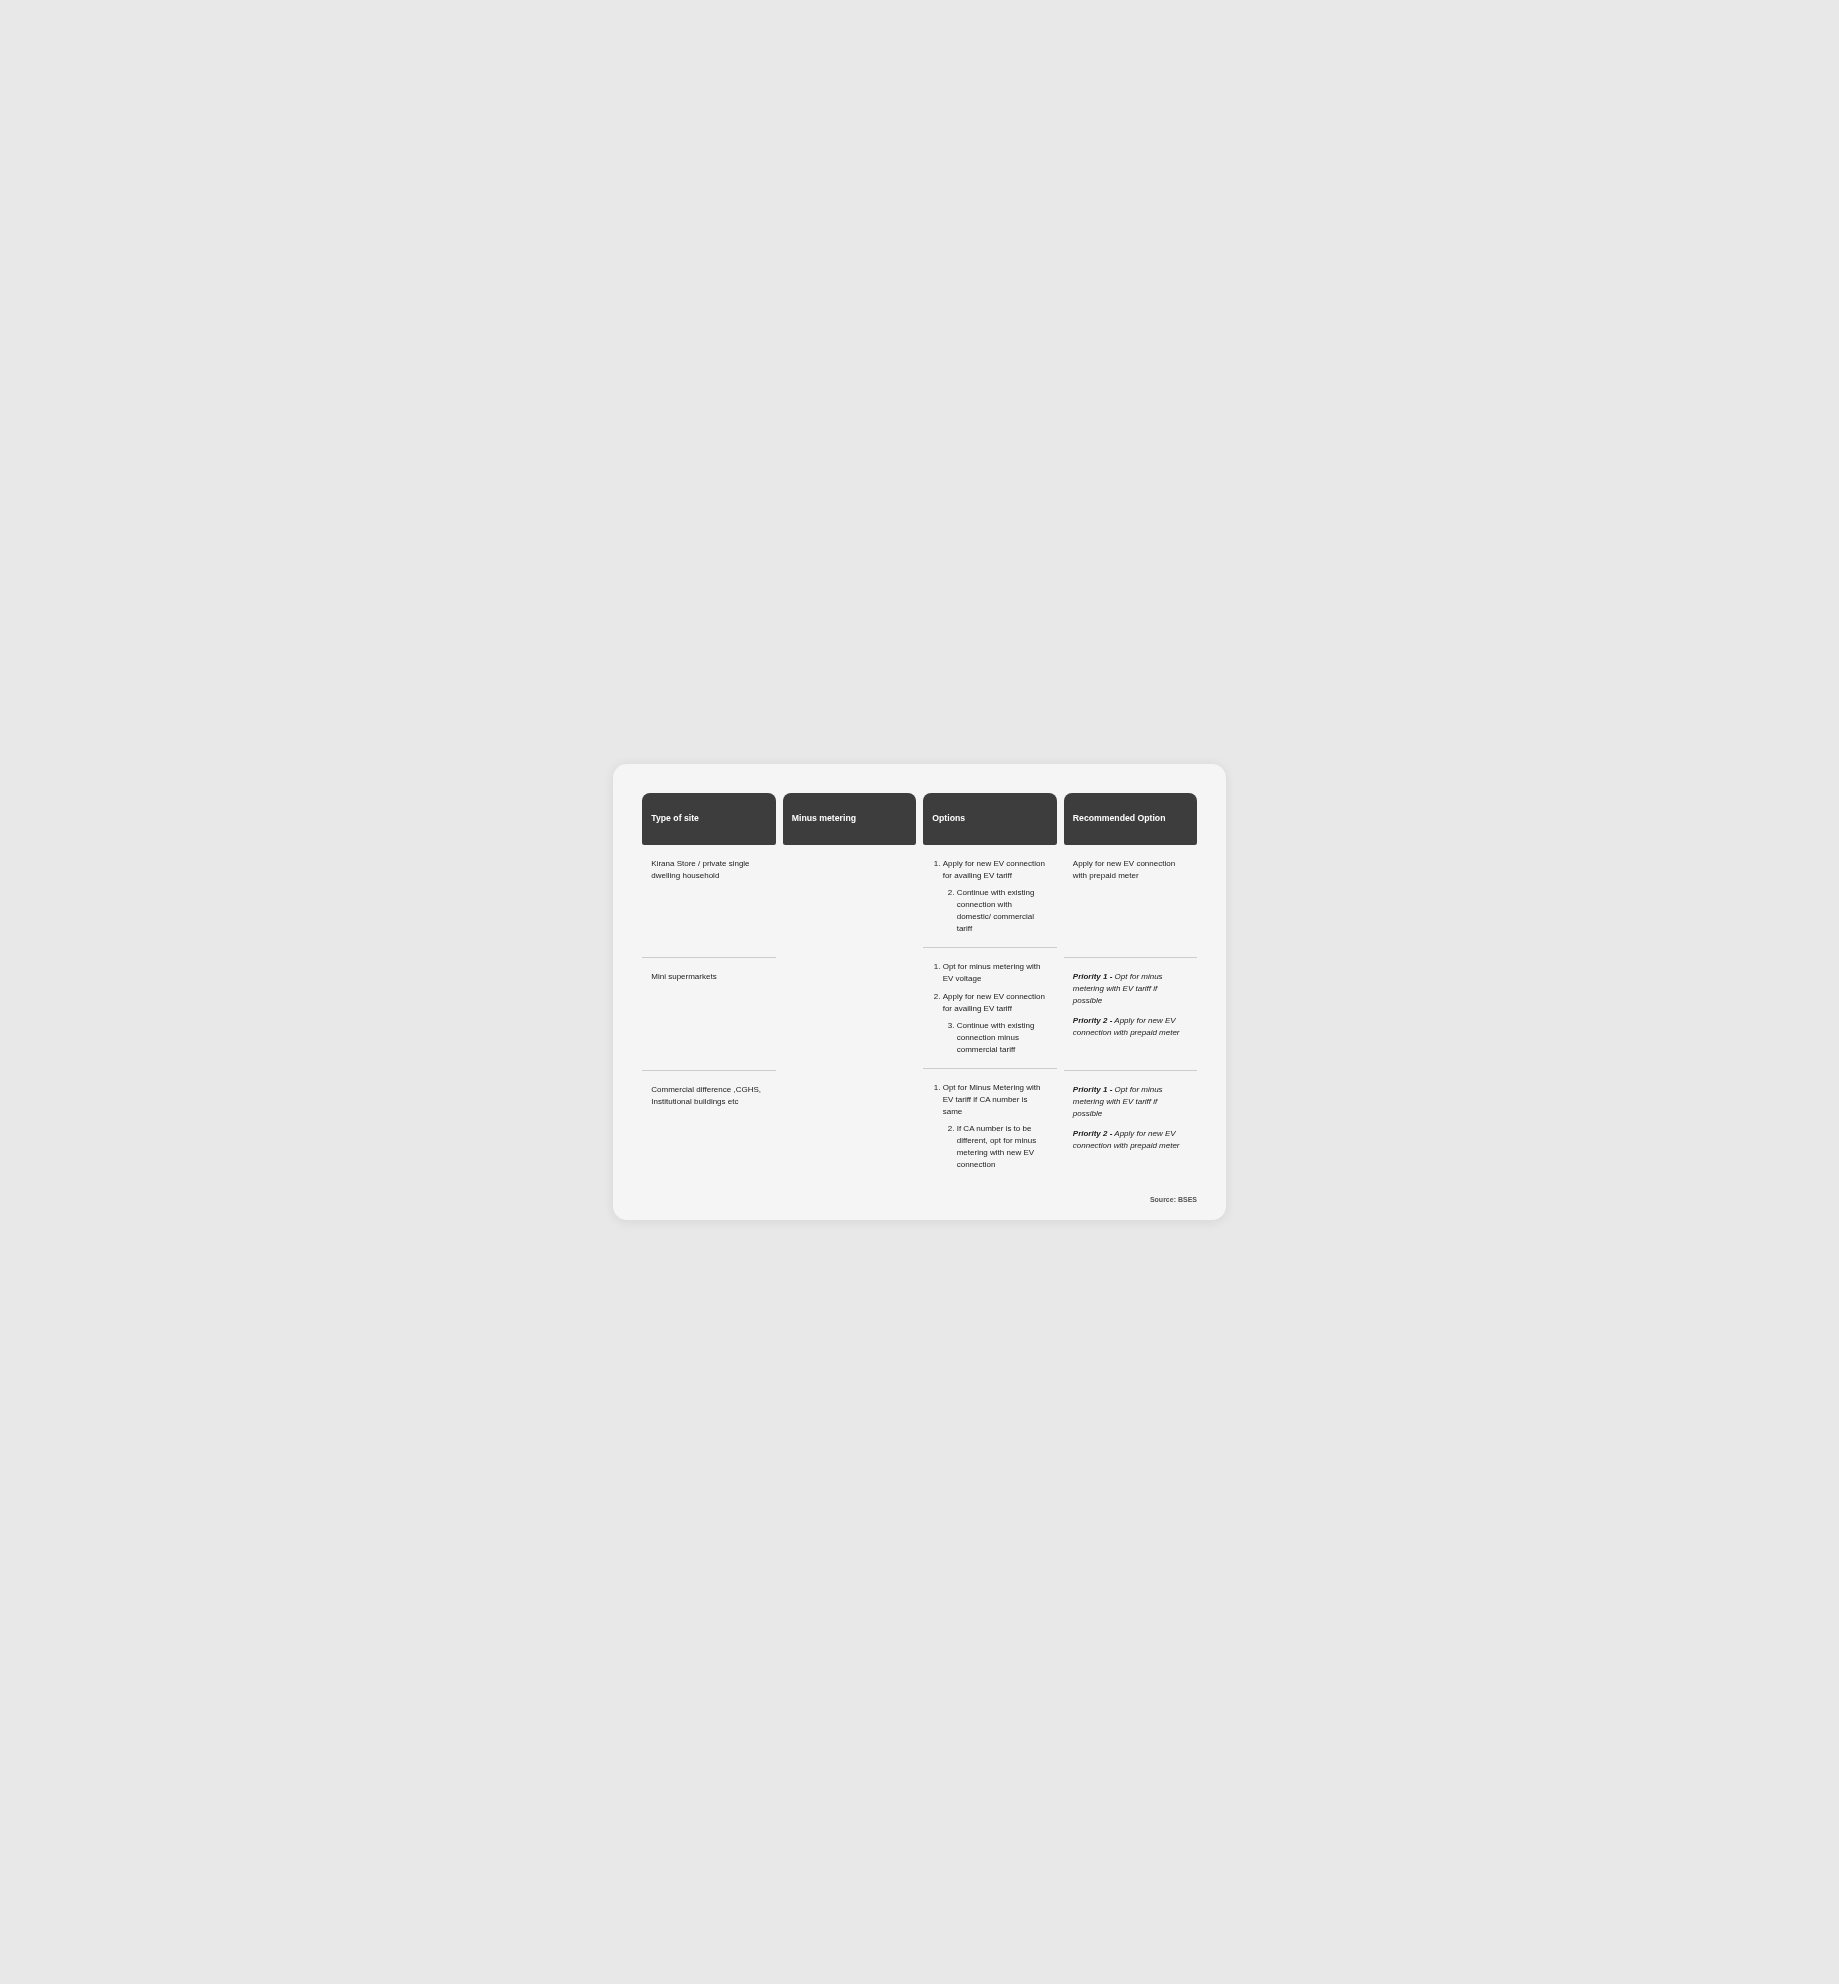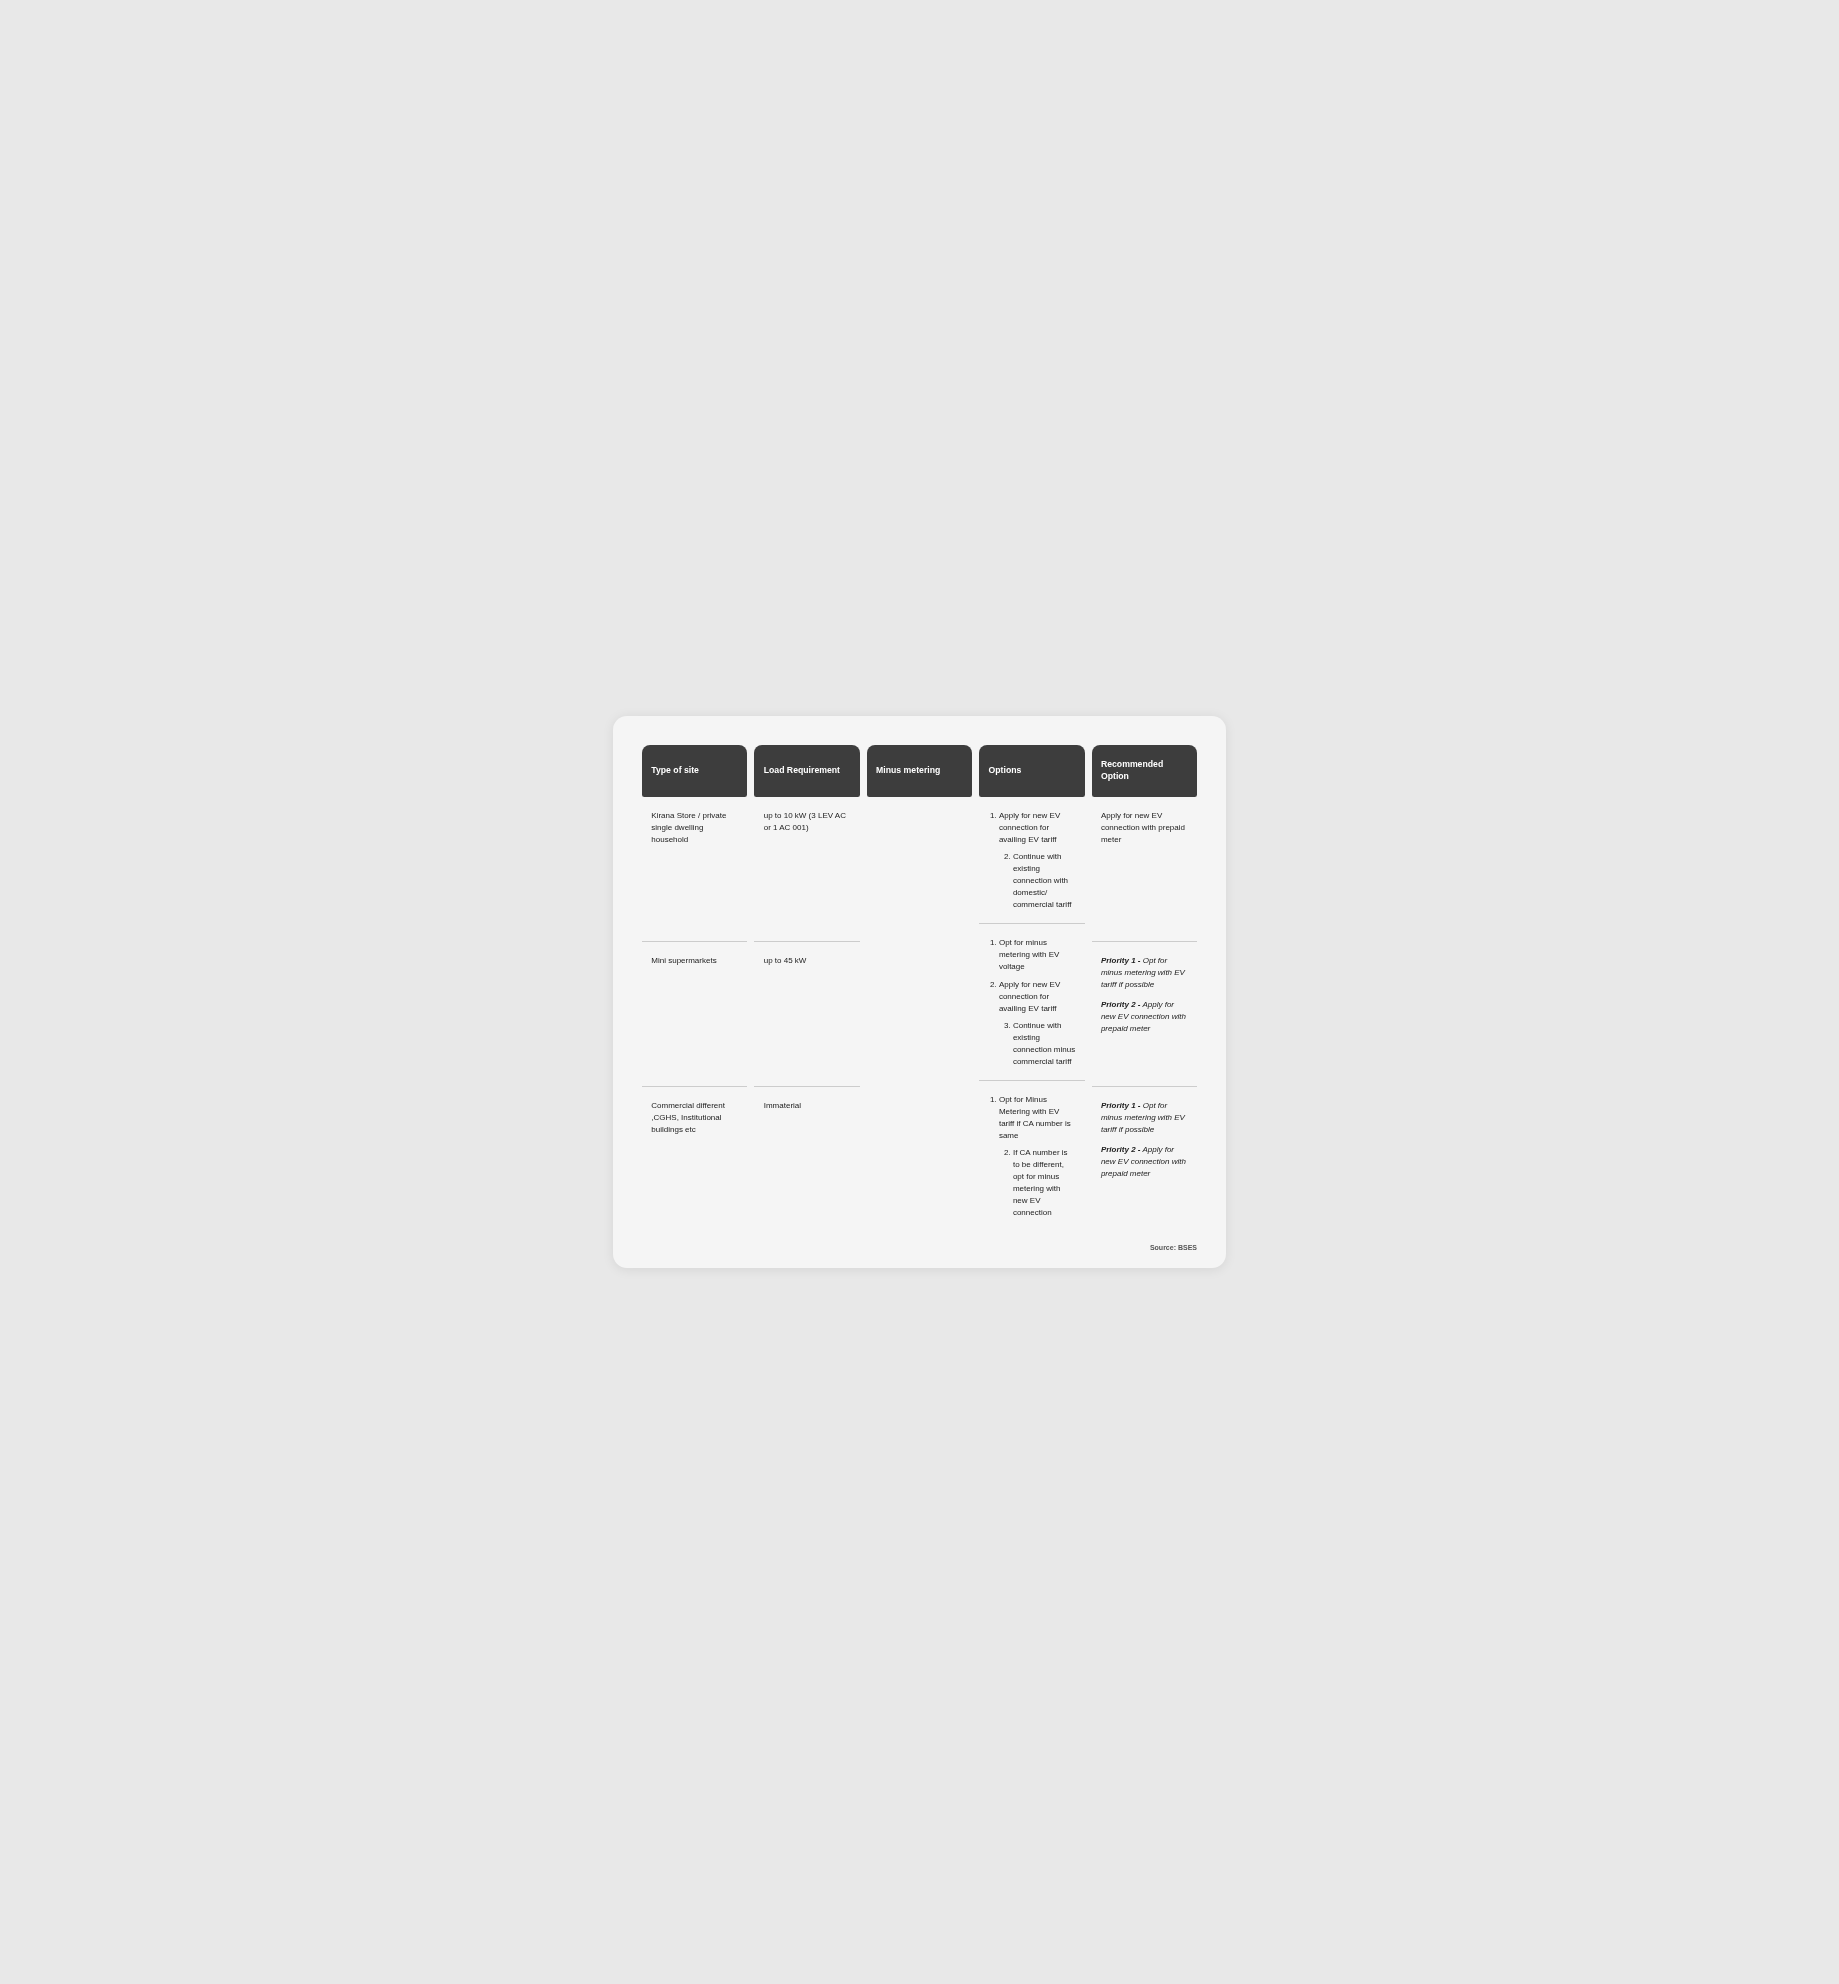--- a/index.html
+++ b/index.html
@@ -114,32 +114,24 @@
 <body>
 
 <div class="card">
   <div class="table-container">
 
     <div class="col">
       <div class="col-header">Type of site</div>
       <div class="col-body">
         <div class="cell">Kirana Store / private single dwelling household</div>
         <div class="cell">Mini supermarkets</div>
-        <div class="cell">Commercial different ,CGHS, Institutional buildings etc</div>
+        <div class="cell">Commercial difference ,CGHS, Institutional buildings etc</div>
       </div>
     </div>
 
-    <div class="col">
-      <div class="col-header">Load Requirement</div>
-      <div class="col-body">
-        <div class="cell">up to 10 kW (3 LEV AC or 1 AC 001)</div>
-        <div class="cell">up to 45 kW</div>
-        <div class="cell">Immaterial</div>
-      </div>
-    </div>
 
     <div class="col">
       <div class="col-header">Minus metering</div>
     </div>
 
     <div class="col">
       <div class="col-header">Options</div>
       <div class="col-body">
         <div class="cell">
             <ol>

